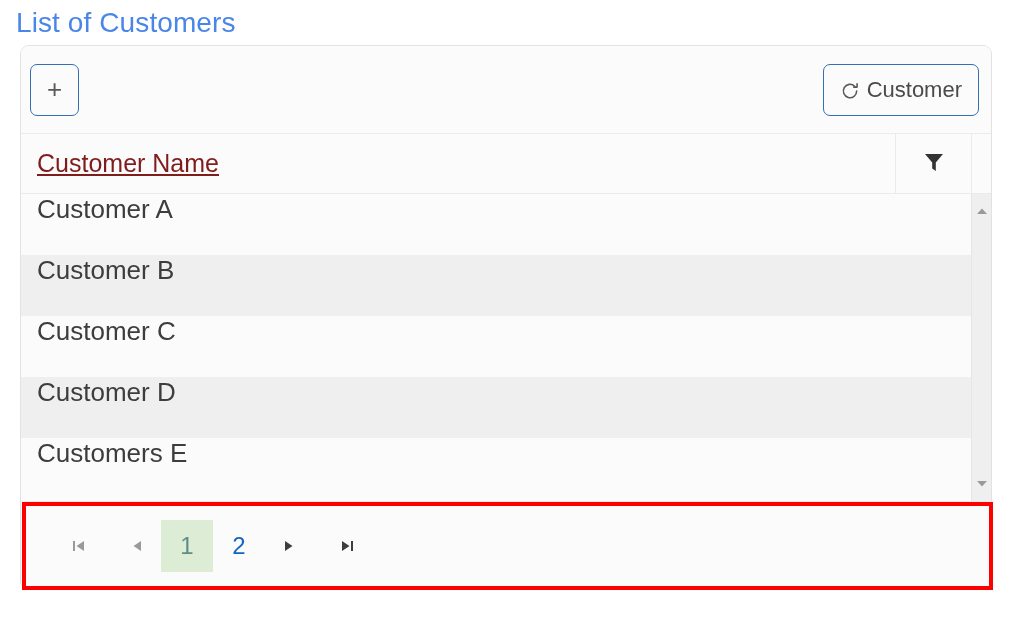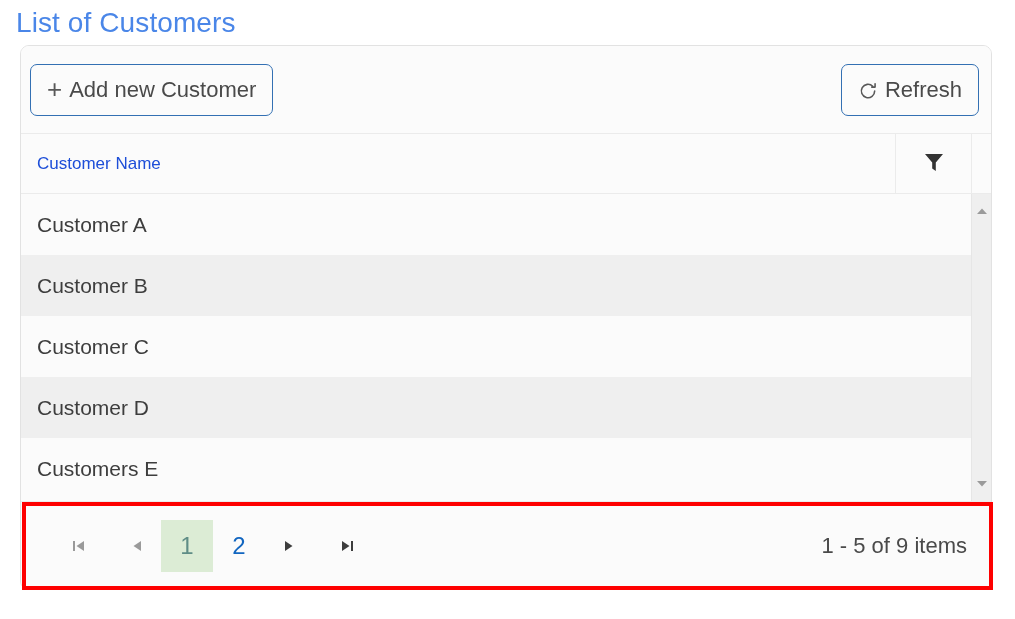--- a/index.html
+++ b/index.html
@@ -107,22 +107,23 @@
     align-items: center;
     height: 60px;
     box-sizing: border-box;
     border-bottom: 1px solid #ebebeb;
     background: #fbfbfb;
     padding-left: 16px;
     padding-right: 0;
   }
   .grid-header .col-name {
     flex: 1 1 auto;
-    font-size: 17px;
-    color: #1d4ed8;
+    font-size: 25px;
+    color: #7f1d1d;
+    text-decoration: underline;
   }
   .filter-cell {
     width: 76px;
     display: flex;
     align-items: center;
     justify-content: center;
     height: 100%;
     box-sizing: border-box;
     border-left: 1px solid #ebebeb;
     cursor: pointer;
@@ -141,25 +142,25 @@
     position: relative;
     height: 307px;
     display: flex;
   }
   .rows {
     flex: 1 1 auto;
     min-width: 0;
   }
   .grid-row {
     display: flex;
-    align-items: center;
+    align-items: flex-start;
     height: 61px;
     box-sizing: border-box;
     padding-left: 16px;
-    font-size: 21px;
+    font-size: 26px;
     color: #3d3d3d;
     background: #fbfbfb;
   }
   .grid-row.alt {
     background: #efefef;
   }
   .grid-row .cell-name {
     flex: 1 1 auto;
   }
 
@@ -252,30 +253,29 @@
 
 <div class="page-wrap">
 
   <div class="page-title">List of Customers</div>
 
   <div class="grid-card">
 
     <div class="grid-toolbar">
       <div class="btn btn-add">
         <span class="plus-icon">+</span>
-        <span>Add new Customer</span>
       </div>
       <div class="btn btn-refresh">
         <span class="refresh-icon">
           <svg viewBox="0 0 24 24" width="20" height="20" aria-hidden="true">
             <path d="M20 12a8 8 0 1 1-2.34-5.66" fill="none" stroke="#585858" stroke-width="1.9" stroke-linecap="round"></path>
             <path d="M20.5 3.2v4.1h-4.1" fill="none" stroke="#585858" stroke-width="1.9" stroke-linecap="round" stroke-linejoin="round"></path>
           </svg>
         </span>
-        <span>Refresh</span>
+        <span>Customer</span>
       </div>
     </div>
 
     <div class="grid-header">
       <div class="col-name">Customer Name</div>
       <div class="filter-cell">
         <span class="filter-icon">
           <svg viewBox="0 0 24 24" width="24" height="24" aria-hidden="true">
             <path d="M3 4h18l-7.2 8.4V21l-3.6-2.4v-6.2L3 4z" fill="#333333"></path>
           </svg>
@@ -348,20 +348,19 @@
       </div>
       <div class="pager-spacer"></div>
       <div class="pager-btn">
         <span>
           <svg viewBox="0 0 16 16" width="16" height="16" aria-hidden="true">
             <path d="M3 3v10l7.5-5z" fill="#3d3d3d"></path>
             <rect x="12" y="3" width="2" height="10" fill="#3d3d3d"></rect>
           </svg>
         </span>
       </div>
-      <div class="pager-info">1 - 5 of 9 items</div>
     </div>
 
   </div>
 
   <div class="annotation-box"></div>
 
 </div>
 
 </body></html>

